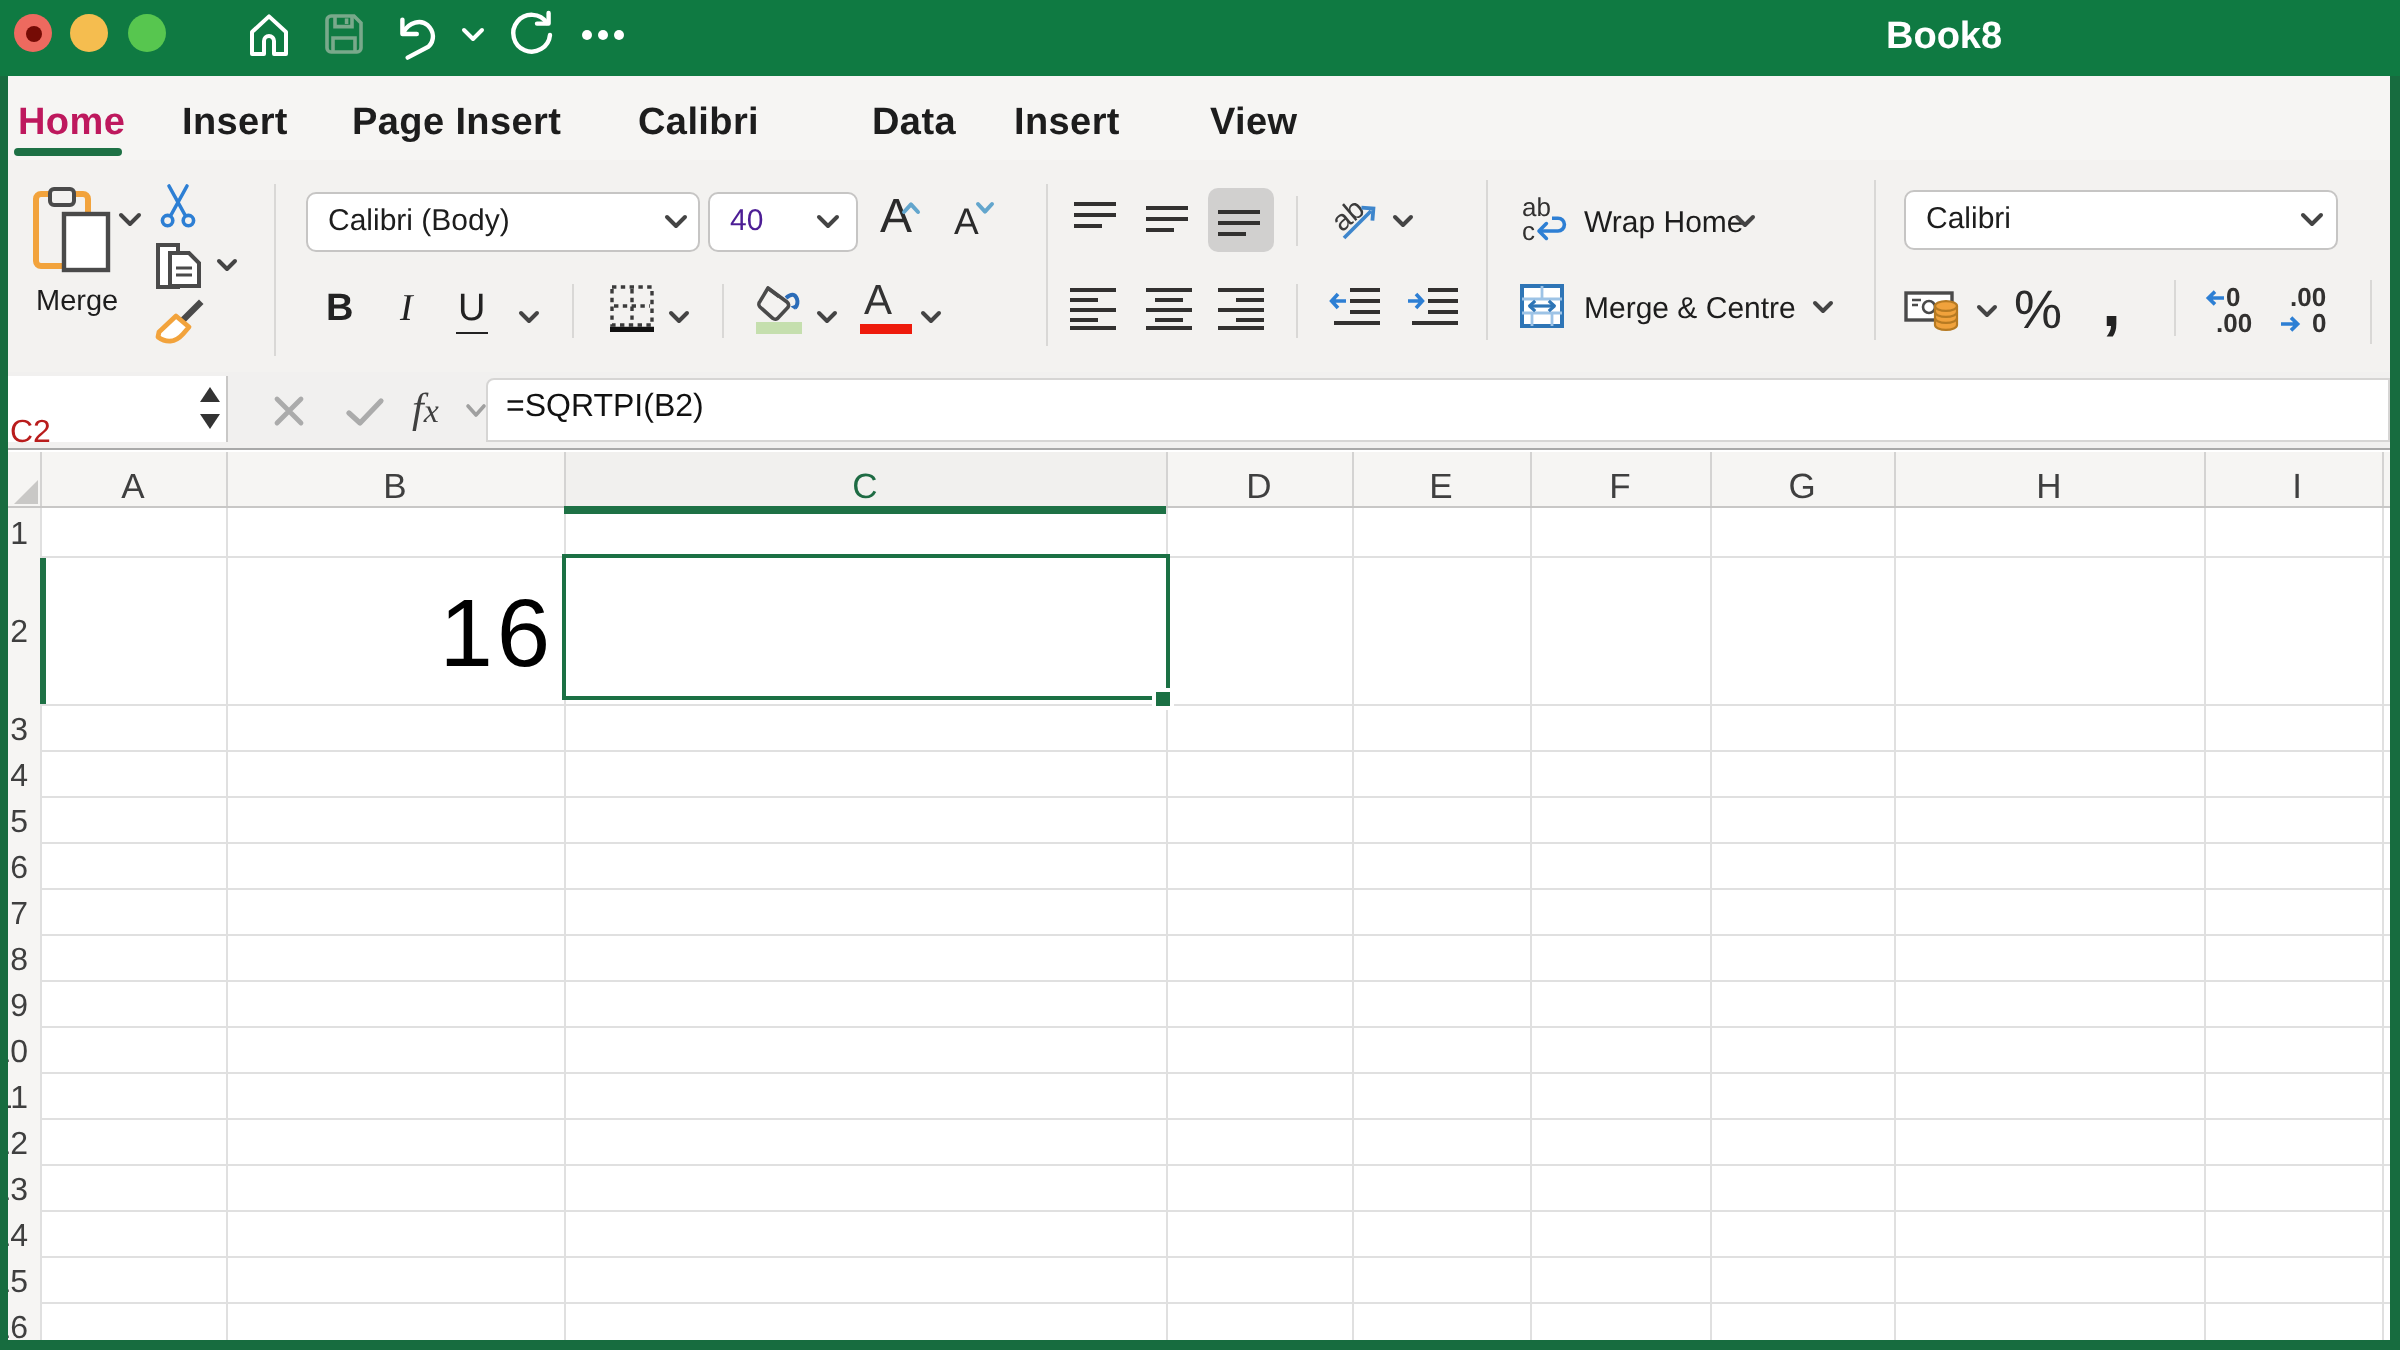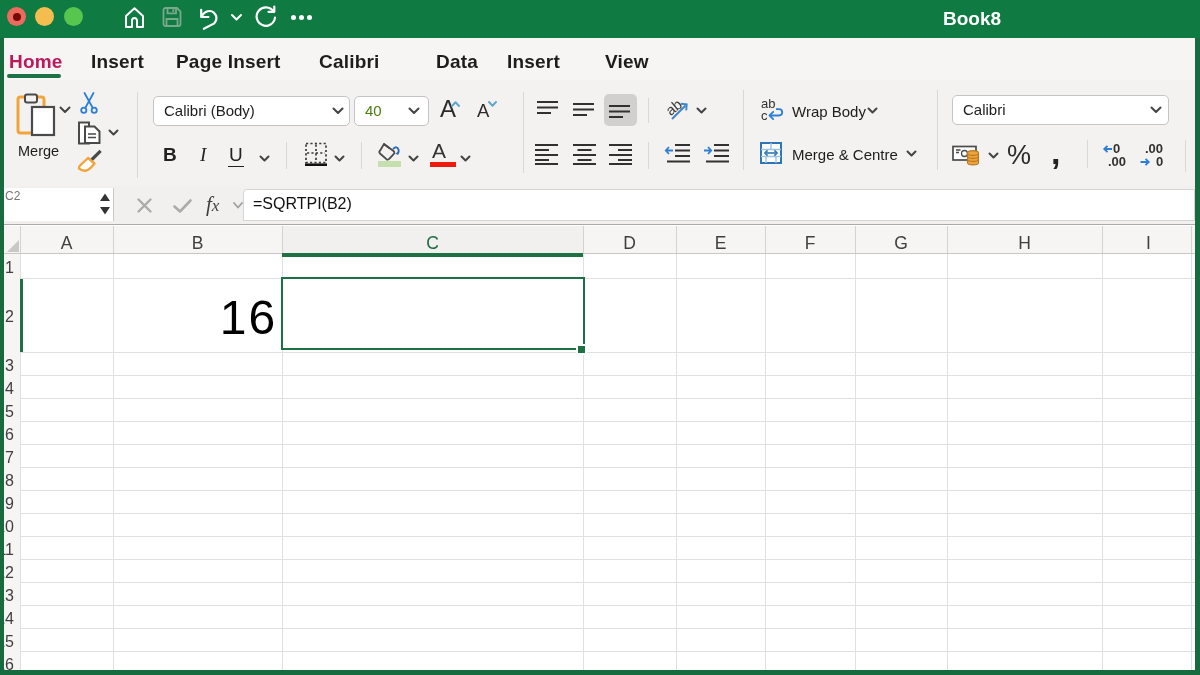--- a/index.html
+++ b/index.html
@@ -114,21 +114,21 @@
       <path d="M3.5 17 L12 9 L18.5 14.5 L15.5 18 C11.5 22.5 7 22.5 3 19.5 Z" fill="#fff" stroke="#F2A33C" stroke-width="2.4" stroke-linejoin="round"></path>
     </svg>
     <div class="sep" style="left:133px;top:12px;height:86px;"></div>
 
     <div style="left:148.5px;top:16px;width:197px;height:30px;background:#fff;border:1px solid #C6C5C4;border-radius:5px;"></div>
     <div style="left:160px;top:22px;font-size:15px;color:#1d1d1d;">Calibri (Body)</div>
     <svg style="left:328px;top:27px;" width="12" height="8" viewBox="0 0 12 8">
       <path d="M1.5 1.5 L6 6 L10.5 1.5" fill="none" stroke="#444" stroke-width="2" stroke-linecap="round" stroke-linejoin="round"></path>
     </svg>
     <div style="left:349.5px;top:16px;width:75px;height:30px;background:#fff;border:1px solid #C6C5C4;border-radius:5px;"></div>
-    <div style="left:361px;top:22px;font-size:15px;color:#4d7c0f;">40</div>
+    <div style="left:361px;top:22px;font-size:15px;color:#4c1d95;">40</div>
     <svg style="left:404px;top:27px;" width="12" height="8" viewBox="0 0 12 8">
       <path d="M1.5 1.5 L6 6 L10.5 1.5" fill="none" stroke="#444" stroke-width="2" stroke-linecap="round" stroke-linejoin="round"></path>
     </svg>
     <div style="left:436px;top:14.5px;font-size:24px;color:#2b2b2b;">A</div>
     <svg style="left:446.5px;top:21px;" width="9" height="6" viewBox="0 0 9 6">
       <path d="M1 5 L4.5 1.2 L8 5" fill="none" stroke="#63A6CD" stroke-width="2" stroke-linecap="round" stroke-linejoin="round"></path>
     </svg>
     <div style="left:473px;top:20px;font-size:18.5px;color:#2b2b2b;">A</div>
     <svg style="left:484px;top:21px;" width="9" height="6" viewBox="0 0 9 6">
       <path d="M1 1 L4.5 4.8 L8 1" fill="none" stroke="#63A6CD" stroke-width="2" stroke-linecap="round" stroke-linejoin="round"></path>
@@ -253,21 +253,21 @@
     <div class="sep" style="left:644px;top:18px;height:25px;"></div>
     <div class="sep" style="left:644px;top:62px;height:27px;"></div>
     <div class="sep" style="left:739px;top:10px;height:80px;"></div>
 
     <svg style="left:757px;top:18px;" width="23" height="24" viewBox="0 0 23 24">
       <text x="0" y="10" font-size="13" fill="#323130" font-family="Liberation Sans">ab</text>
       <text x="0" y="22" font-size="13" fill="#323130" font-family="Liberation Sans">c</text>
       <path d="M9 17.5 L18 17.5 a3.2 3.2 0 0 0 0 -6.4 L15 11.1" fill="none" stroke="#2D7FD4" stroke-width="1.8"></path>
       <path d="M12.2 13.8 L8.5 17.5 L12.2 21.2" fill="none" stroke="#2D7FD4" stroke-width="1.8" stroke-linejoin="round" stroke-linecap="round"></path>
     </svg>
-    <div style="left:788px;top:23px;font-size:15px;color:#1d1d1d;">Wrap Body</div>
+    <div style="left:788px;top:23px;font-size:15px;color:#1d1d1d;">Wrap Home</div>
     <svg style="left:863px;top:27px;" width="11" height="8" viewBox="0 0 11 8">
       <path d="M1.5 1.5 L5.5 5.5 L9.5 1.5" fill="none" stroke="#444" stroke-width="2" stroke-linecap="round" stroke-linejoin="round"></path>
     </svg>
 
     <svg style="left:756px;top:62px;" width="22" height="22" viewBox="0 0 22 22">
       <rect x="1" y="1" width="20" height="20" fill="#fff" stroke="#2E75B6" stroke-width="2"></rect>
       <path d="M1 7.5 L21 7.5 M1 14.5 L21 14.5 M11 1 L11 7.5 M6 14.5 L6 21 M16 14.5 L16 21" stroke="#9DC3E6" stroke-width="1.4"></path>
       <path d="M5.5 11 L16.5 11" fill="none" stroke="#2E75B6" stroke-width="1.6"></path>
       <path d="M7.6 8.4 L4.8 11 L7.6 13.6 M14.4 8.4 L17.2 11 L14.4 13.6" fill="none" stroke="#2E75B6" stroke-width="1.6" stroke-linejoin="round"></path>
     </svg>
@@ -310,21 +310,21 @@
     <svg style="left:1135px;top:63px;" width="27" height="24" viewBox="0 0 27 24">
       <text x="6" y="10" font-size="13" font-weight="bold" fill="#323130" font-family="Liberation Sans">.00</text>
       <text x="17" y="23" font-size="13" font-weight="bold" fill="#323130" font-family="Liberation Sans">0</text>
       <path d="M1.5 19 L9.5 19 M6.5 15.8 L9.8 19 L6.5 22.2" fill="none" stroke="#2D7FD4" stroke-width="1.8"></path>
     </svg>
     <div class="sep" style="left:1181px;top:60px;height:32px;"></div>
   </div>
 
   <div class="fbar" id="fbar">
     <div style="left:0;top:2px;width:110px;height:33px;background:#fff;border-right:1px solid #C9C8C7;"></div>
-    <div style="left:1px;top:3px;font-size:12px;color:#737373;">C2</div>
+    <div style="left:1px;top:22px;font-size:16px;color:#b91c1c;">C2</div>
     <svg style="left:95px;top:7px;" width="12" height="22" viewBox="0 0 12 22">
       <path d="M6 0.5 L11 8 L1 8 Z" fill="#333"></path>
       <path d="M6 21.5 L11 14 L1 14 Z" fill="#333"></path>
     </svg>
     <svg style="left:133px;top:12px;" width="15" height="15" viewBox="0 0 15 15">
       <path d="M1.5 1.5 L13.5 13.5 M13.5 1.5 L1.5 13.5" stroke="#ABABAB" stroke-width="2.4" stroke-linecap="round"></path>
     </svg>
     <svg style="left:169px;top:13px;" width="19" height="14" viewBox="0 0 19 14">
       <path d="M1.5 7.5 L7 12.5 L17.5 1.5" fill="none" stroke="#ABABAB" stroke-width="2.6" stroke-linecap="round" stroke-linejoin="round"></path>
     </svg>

